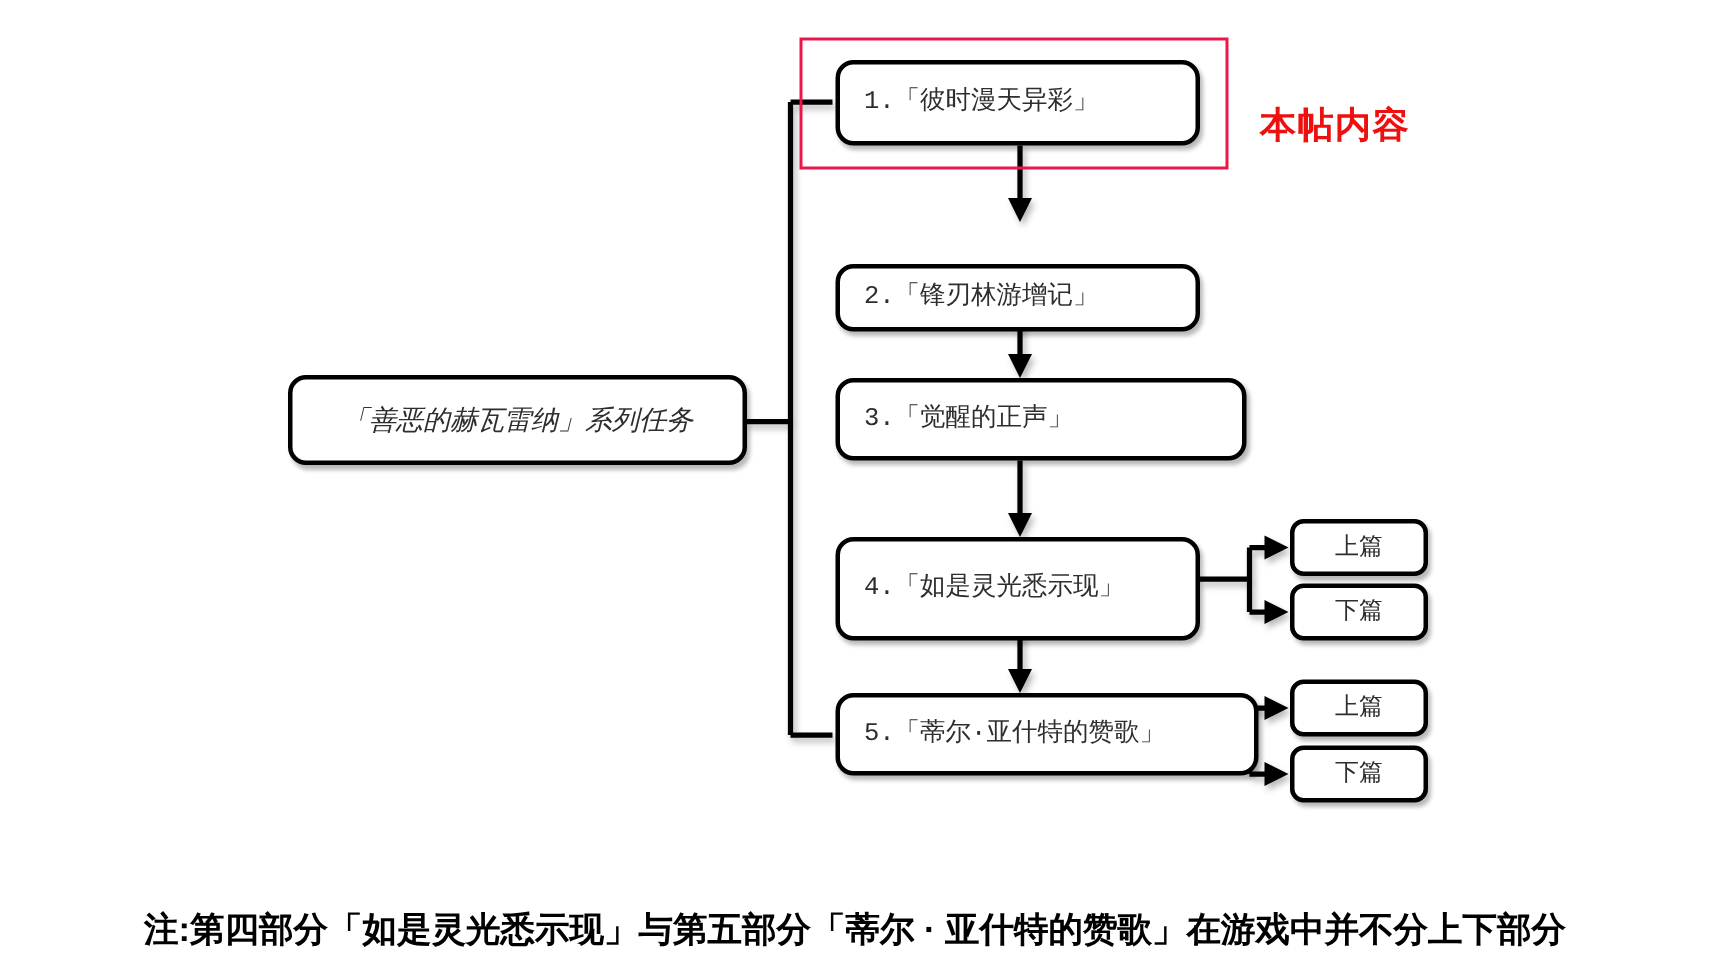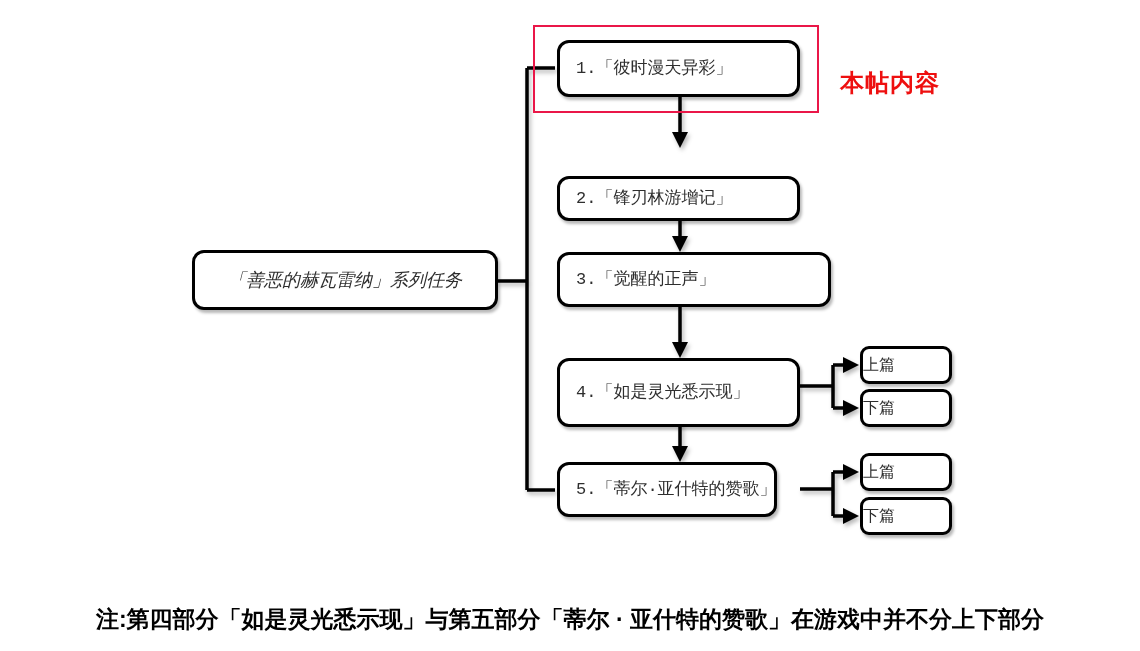--- a/index.html
+++ b/index.html
@@ -35,26 +35,26 @@
     white-space: nowrap;
   }
   .node.centered { justify-content: center; }
   .node.left-pad { padding-left: 16px; font-family: Liberation Mono, monospace; }
 
   .series-box { left: 192px; top: 250px; width: 306px; height: 60px; font-size: 18px; font-style: italic; }
   .step-1 { left: 557px; top: 40px;  width: 243px; height: 57px; }
   .step-2 { left: 557px; top: 148px; width: 243px; height: 45px; margin-top: 28px; }
   .step-3 { left: 557px; top: 252px; width: 274px; height: 55px; }
   .step-4 { left: 557px; top: 358px; width: 243px; height: 69px; }
-  .step-5 { left: 557px; top: 462px; width: 220px; height: 55px; text-align: right; }
+  .step-5 { left: 557px; top: 462px; width: 282px; height: 55px; text-align: right; }
 
   .branch {
     border-radius: 9px; border-width: 3px;
     width: 92px; height: 38px; font-size: 16px;
-    justify-content: flex-start;
+    justify-content: center;
   }
   .s4-upper { left: 860px; top: 346px; }
   .s4-lower { left: 860px; top: 389px; }
   .s5-upper { left: 860px; top: 453px; }
   .s5-lower { left: 860px; top: 497px; }
 
   
   .highlight-rect {
     position: absolute; left: 533px; top: 25px; width: 286px; height: 88px;
     border: 2.5px solid var(--highlight-box, #ea1748);

